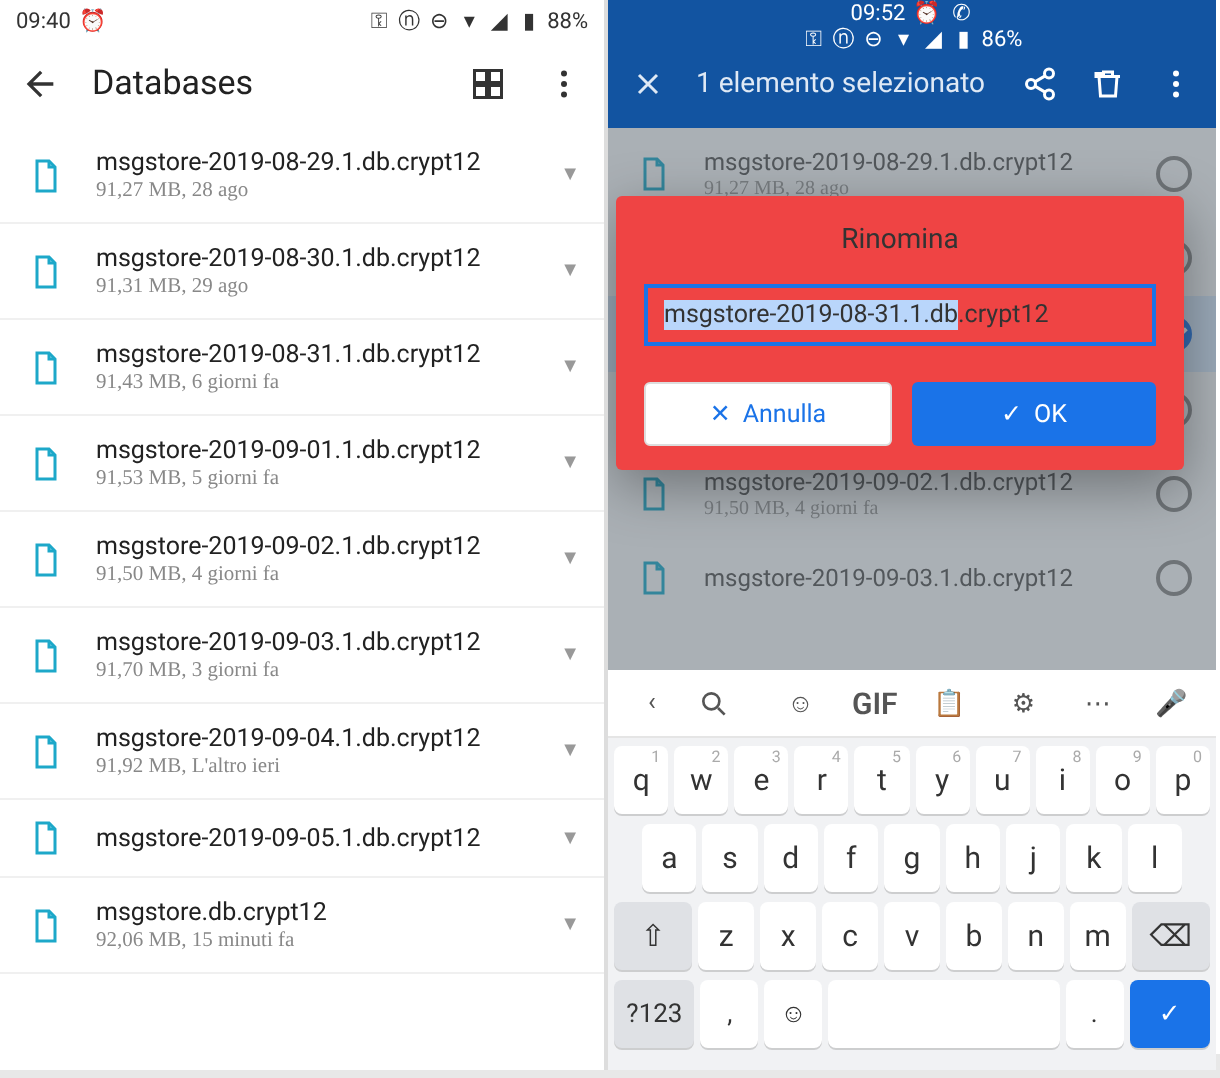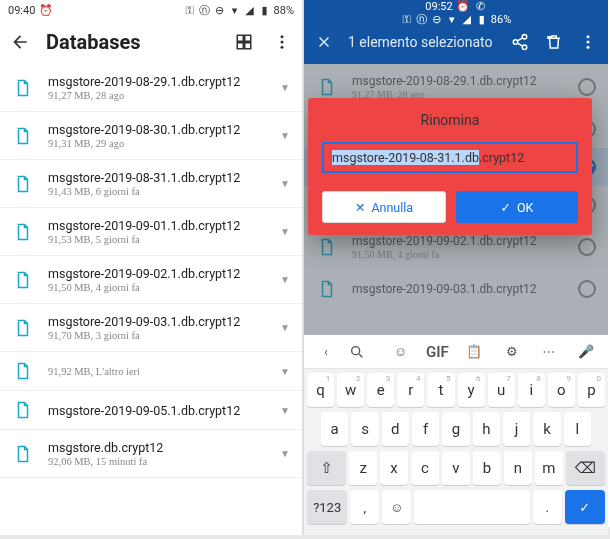--- a/index.html
+++ b/index.html
@@ -11,21 +11,21 @@
 
 
 .status { height: 20px; display: flex; align-items: center; justify-content: space-between; padding: 0 8px; font-size: 11px; color: #333; background: #fff; }
 .status-right { display: flex; align-items: center; gap: 3px; }
 .status .ico { width: 12px; height: 12px; display: inline-flex; align-items: center; justify-content: center; }
 .pane-right .status { background: #1254a1; color: #fff; flex-direction: column; }
 
 
 .appbar { height: 44px; display: flex; align-items: center; padding: 0 10px; gap: 16px; }
 .appbar-left { background: #fff; color: #222; }
-.appbar-title { font-size: 20px; font-weight: 700; flex: 1; }
+.appbar-title { font-size: 17px; font-weight: 400; flex: 1; }
 .appbar-actions { display: flex; align-items: center; gap: 18px; }
 .icon { width: 20px; height: 20px; display: inline-flex; align-items: center; justify-content: center; }
 
 
 .files { }
 .file-row { display: flex; align-items: center; padding: 10px 12px 10px 14px; border-bottom: 1px solid #f0f0f0; }
 .file-icon { width: 20px; margin-right: 14px; color: #1da8c9; }
 .file-text { flex: 1; min-width: 0; }
 .fname { font-size: 12.5px; color: #222; white-space: nowrap; overflow: hidden; text-overflow: ellipsis; }
 .fmeta { font-size: 10.5px; color: #888; margin-top: 1px; font-family: Liberation Serif, serif; }
@@ -194,20 +194,21 @@
   <span class="chev">▼</span>
         </div>
         <div class="file-row">
           <span class="file-icon">
             <svg width="18" height="18" viewBox="0 0 24 24">
               <path d="M6 2h8l4 4v16H6z" fill="none" stroke="#1da8c9" stroke-width="2"></path>
               <path d="M14 2v4h4" fill="none" stroke="#1da8c9" stroke-width="2"></path>
             </svg>
           </span>
   <div class="file-text">
+            <div class="fname">msgstore-2019-09-04.1.db.crypt12</div>
             <div class="fmeta">91,92 MB, L'altro ieri</div>
           </div>
   <span class="chev">▼</span>
         </div>
         <div class="file-row">
           <span class="file-icon">
             <svg width="18" height="18" viewBox="0 0 24 24">
               <path d="M6 2h8l4 4v16H6z" fill="none" stroke="#1da8c9" stroke-width="2"></path>
               <path d="M14 2v4h4" fill="none" stroke="#1da8c9" stroke-width="2"></path>
             </svg>

